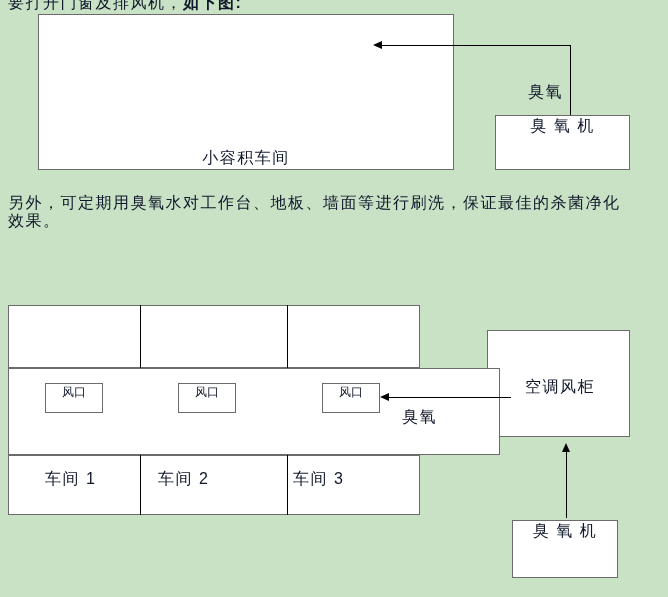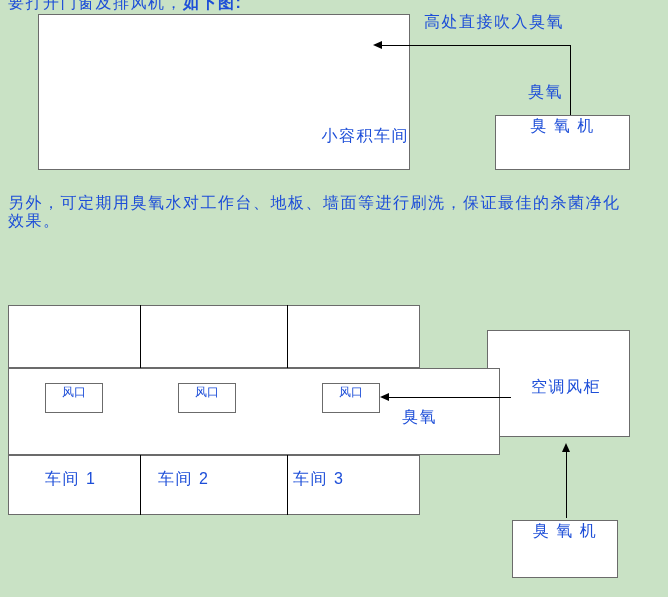--- a/index.html
+++ b/index.html
@@ -3,21 +3,21 @@
 <meta charset="utf-8">
 <style>
   html,body{margin:0;padding:0;}
   .page{
     position:relative;
     width:668px;height:597px;
     background:#c9e2c5;
     overflow:hidden;
     font-family:"Liberation Sans","DejaVu Sans",sans-serif;
     font-size:16px;
-    color:#1d4ed8;
+    color:#0f172a;
   }
   .abs{position:absolute;}
   .box{
     position:absolute;
     background:#ffffff;
     border:1px solid #6b6b6b;
     box-sizing:border-box;
   }
   .center{display:flex;align-items:flex-start;justify-content:center;}
   .hline{position:absolute;height:1px;background:#000;}
@@ -34,22 +34,22 @@
     border-right:4px solid transparent;
     border-bottom:9px solid #000;
   }
   .cjk{letter-spacing:1.5px;}
   .bold{font-weight:bold;}
 
   
   .intro{left:8px;top:-7px;white-space:nowrap;}
 
   
-  .d1-workshop{left:38px;top:14px;width:372px;height:156px;
-    display:flex;justify-content:flex-end;align-items:flex-end;padding-bottom:22px;}
+  .d1-workshop{left:38px;top:14px;width:416px;height:156px;
+    display:flex;justify-content:center;align-items:flex-end;}
   .d1-annotation{left:424px;top:12px;white-space:nowrap;}
   .d1-arrow-line{left:381px;top:45px;width:189px;}
   .d1-arrowhead{left:373px;top:41px;}
   .d1-vline{left:570px;top:45px;height:70px;}
   .d1-ozone{left:528px;top:82px;}
   .d1-machine{left:495px;top:115px;width:135px;height:55px;}
 
   
   .paragraph{left:8px;top:194px;width:624px;line-height:18px;}
   .heading{left:8px;top:258px;width:650px;}
@@ -85,41 +85,40 @@
 <div class="page">
 
   <div class="abs intro cjk">
     <span>要打开门窗及排风机，</span><span class="bold">如下图:</span>
   </div>
 
   <div class="box d1-workshop">
     <span class="cjk">小容积车间</span>
   </div>
 
-  <div class="abs d1-annotation cjk">高处直接吹入臭氧</div>
 
   <div class="hline d1-arrow-line"></div>
   <div class="arrow-left d1-arrowhead"></div>
   <div class="vline d1-vline"></div>
 
   <div class="abs d1-ozone cjk">臭氧</div>
 
   <div class="box center d1-machine">
     <span class="cjk">臭 氧 机</span>
   </div>
 
   <div class="abs paragraph cjk">另外，可定期用臭氧水对工作台、地板、墙面等进行刷洗，保证最佳的杀菌净化效果。</div>
 
 
   <div class="box d2-top"></div>
   <div class="vline d2-vline-a1"></div>
   <div class="vline d2-vline-a2"></div>
 
   <div class="box d2-cabinet"></div>
-  <div class="abs cjk" style="left:525px;top:377px;z-index:3;margin-left:6px;">空调风柜</div>
+  <div class="abs cjk" style="left:525px;top:377px;z-index:3;">空调风柜</div>
 
   <div class="box d2-band"></div>
 
   <div class="box center d2-vent d2-vent1">
     <span>风口</span>
   </div>
   <div class="box center d2-vent d2-vent2">
     <span>风口</span>
   </div>
   <div class="box center d2-vent d2-vent3">

